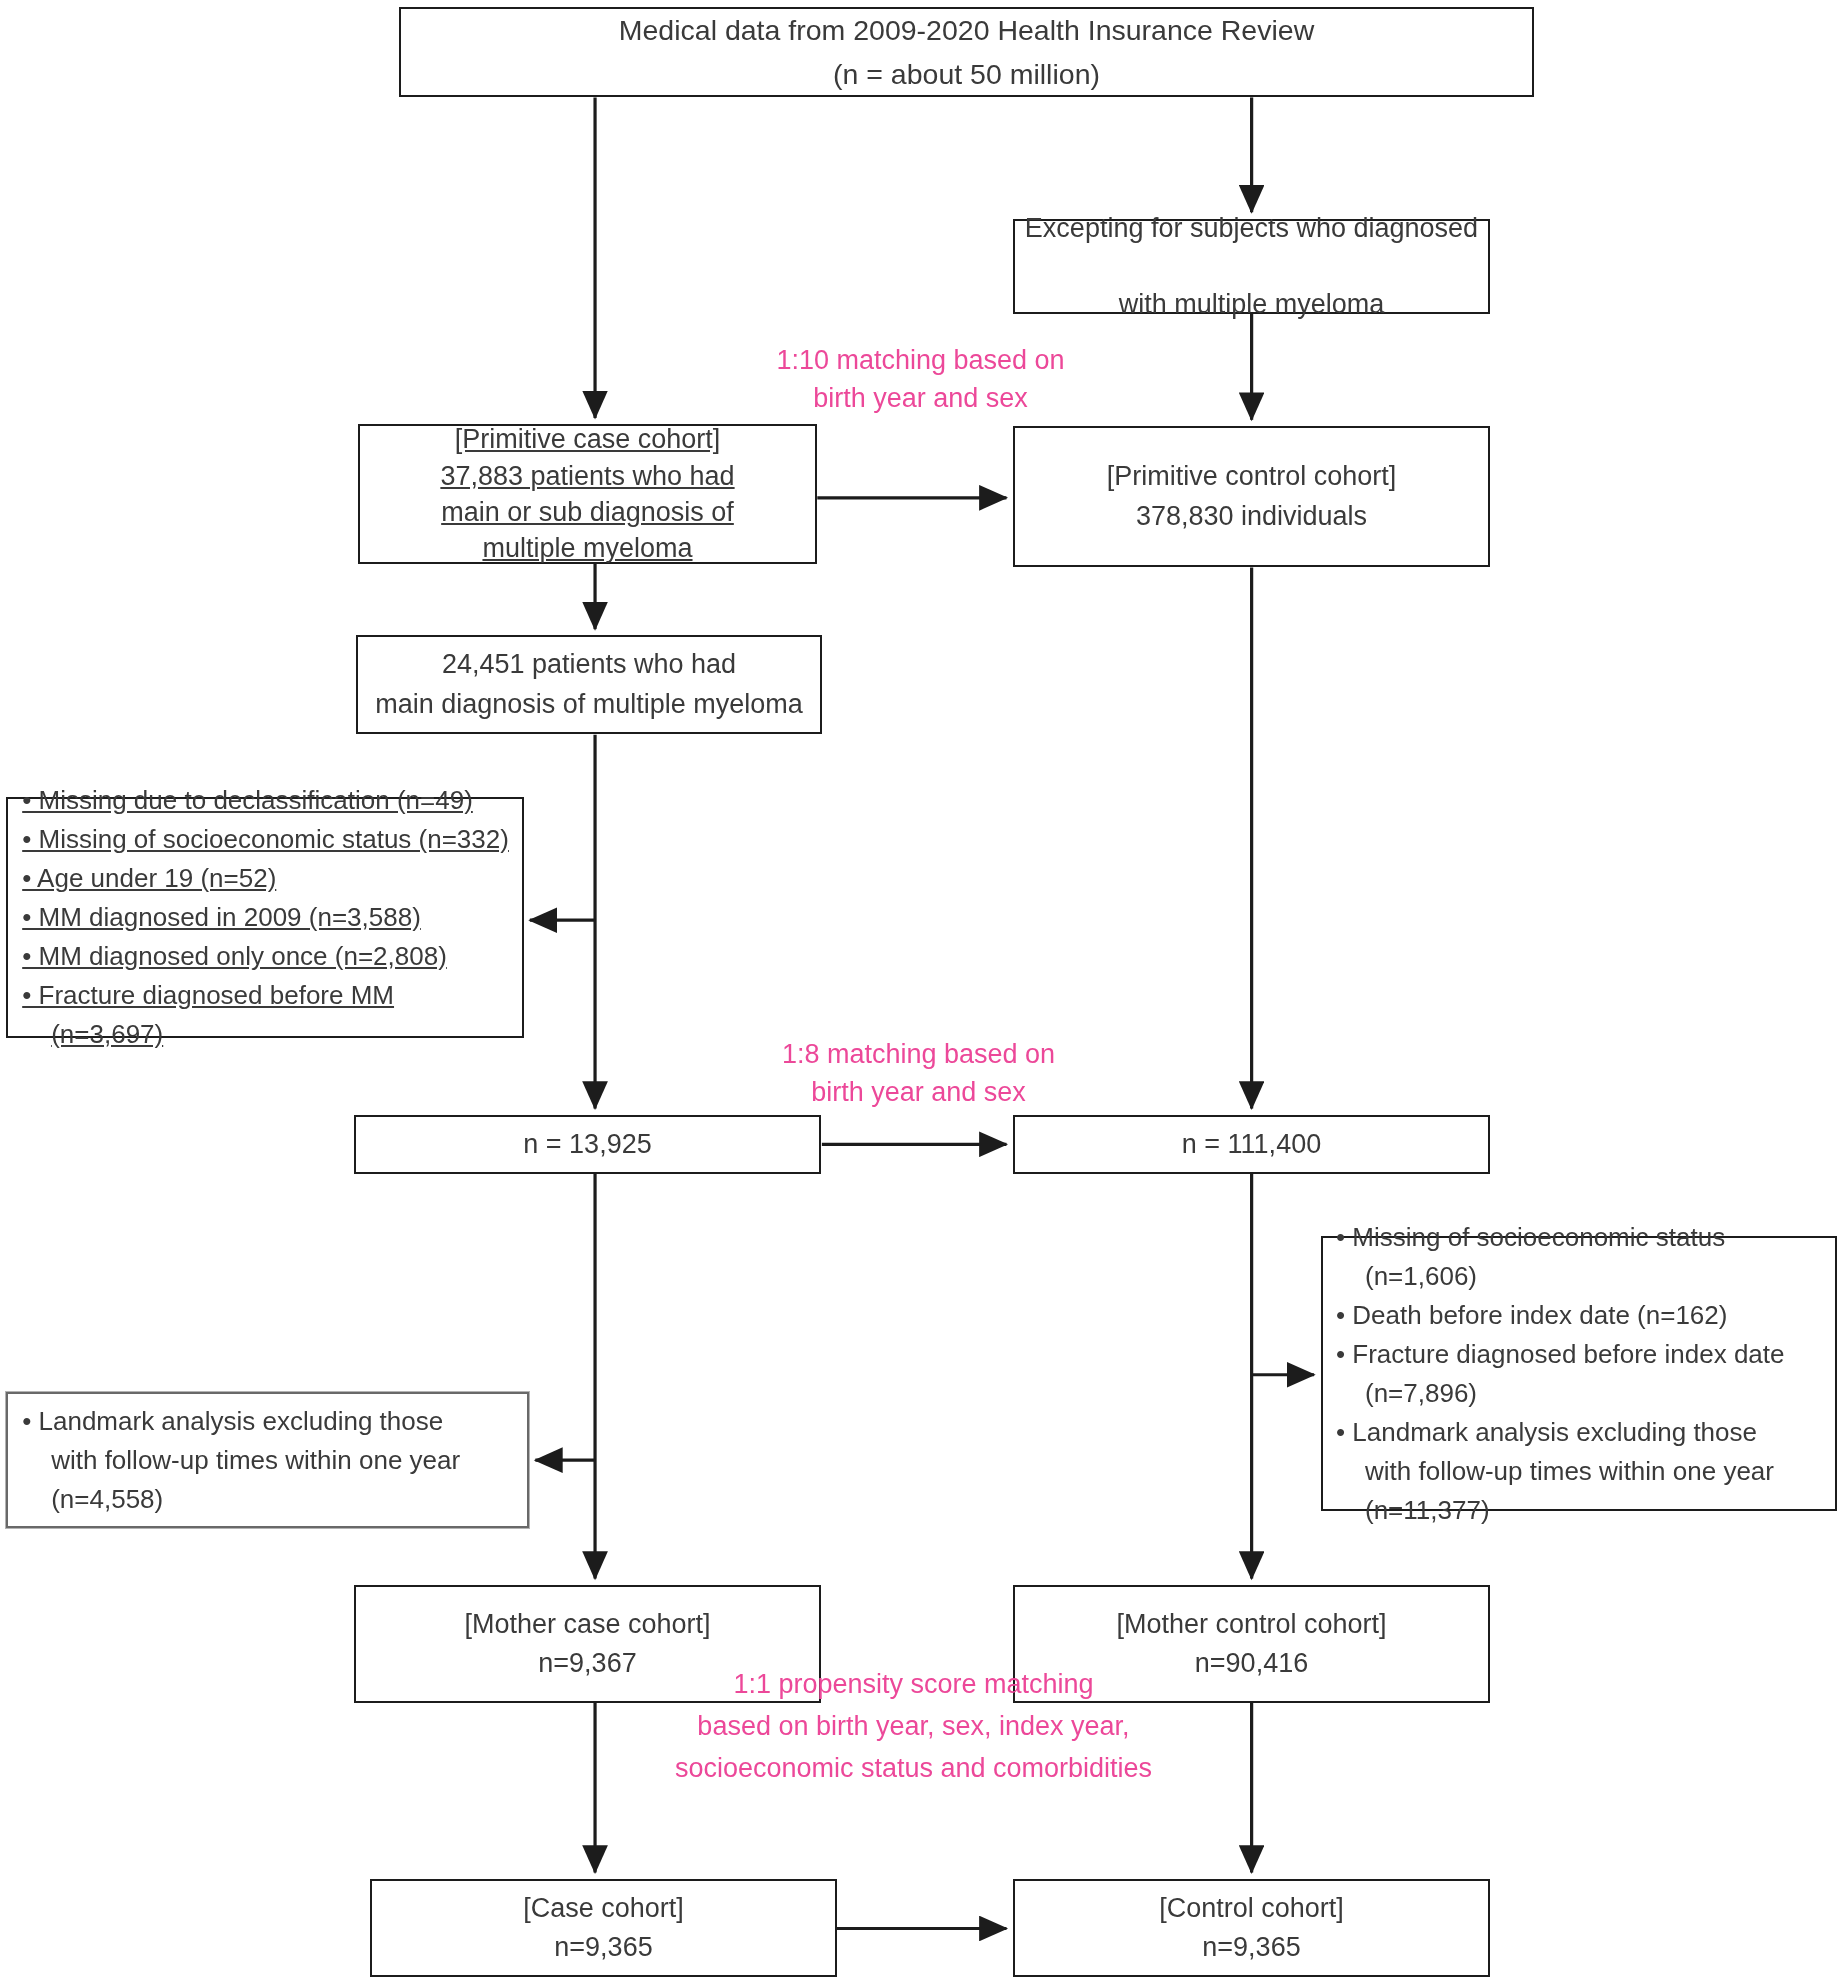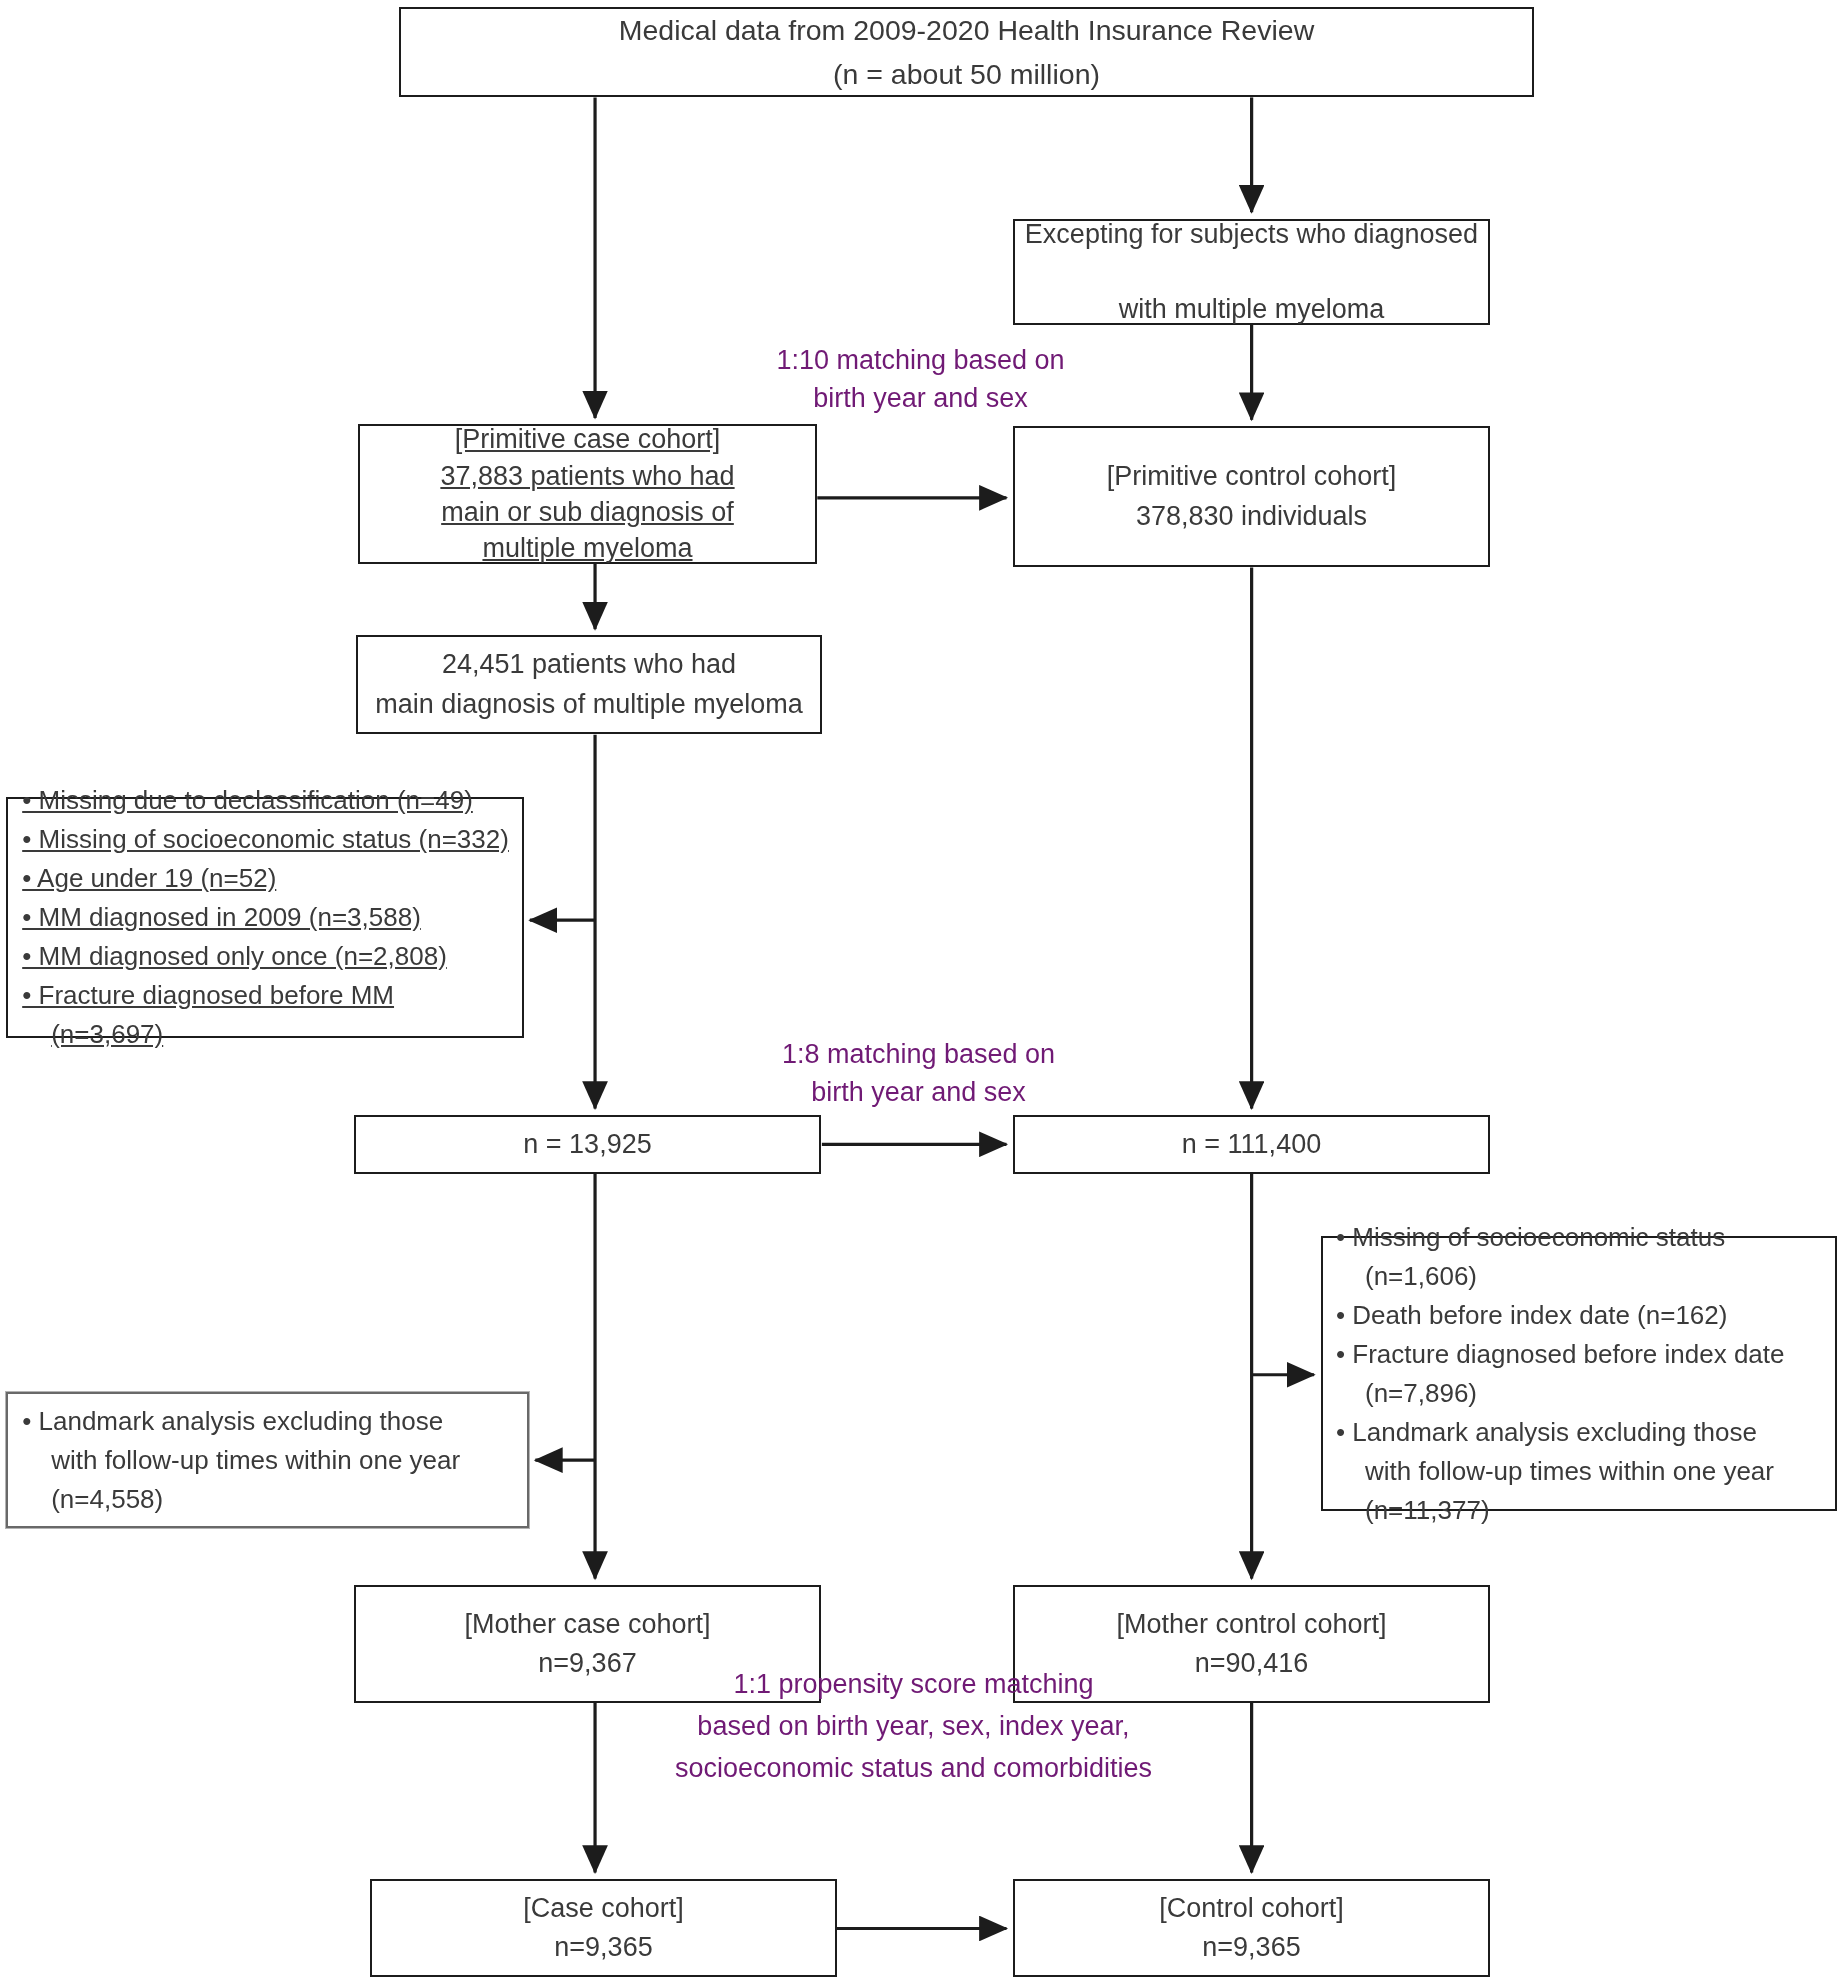--- a/index.html
+++ b/index.html
@@ -33,21 +33,21 @@
   .bx.landmark {
     border:2.8px solid #696969;
     outline:0.9px solid #b3b3b3;
   }
   .li   { padding-left:29px; text-indent:-29px; }
   .cont { padding-left:29px; text-indent:0; }
   .lbl {
     position:absolute; z-index:2;
     text-align:center;
     font-size:27px; line-height:1.4;
-    color:#701a75;
+    color:#ec4899;
   }
 </style>
 </head>
 <body>
 
 <div id="canvas">
 
   <svg id="arrows" viewBox="0 0 2007 2156" xmlns="http://www.w3.org/2000/svg">
     <defs>
       <marker id="arw" markerWidth="10" markerHeight="8" refX="8.5" refY="4" orient="auto">
@@ -70,21 +70,21 @@
     <line x1="648" y1="1854" x2="648" y2="2039" stroke="#1c1c1c" stroke-width="3.5" marker-end="url(#arw)"></line>
     <line x1="1363" y1="1854" x2="1363" y2="2039" stroke="#1c1c1c" stroke-width="3.5" marker-end="url(#arw)"></line>
     <line x1="895" y1="2100" x2="1096" y2="2100" stroke="#1c1c1c" stroke-width="3.5" marker-end="url(#arw)"></line>
   </svg>
 
   <div class="bx title" style="left:354px;top:7.3px;width:1135px;height:90px;">
     <div>Medical data from 2009-2020 Health Insurance Review</div>
     <div>(n = about 50 million)</div>
   </div>
 
-  <div class="bx" style="left:1013px;top:219px;width:477px;height:106px;gap:36px;">
+  <div class="bx" style="left:1013px;top:219px;width:477px;height:95px;gap:36px;">
     <div>Excepting for subjects who diagnosed</div>
     <div>with multiple myeloma</div>
   </div>
 
   <div class="bx" style="left:358px;top:424px;width:459px;height:140px;line-height:1.35;text-decoration:underline;">
     <div>[Primitive case cohort]</div>
     <div>37,883 patients who had</div>
     <div>main or sub diagnosis of</div>
     <div>multiple myeloma</div>
   </div>

